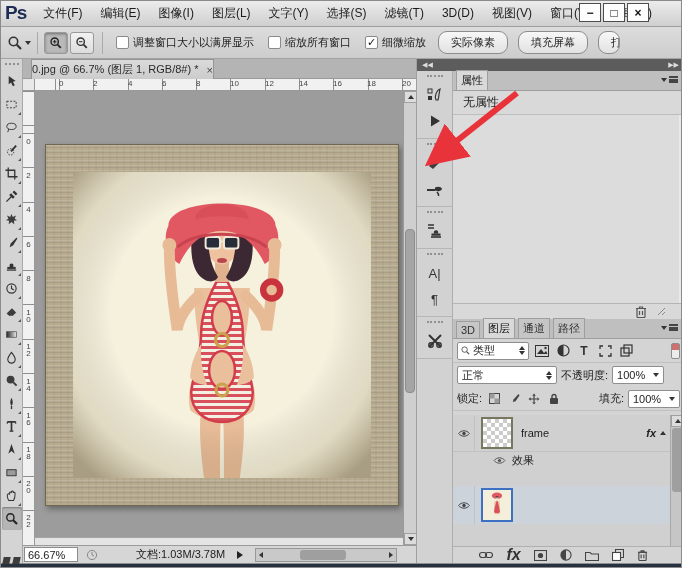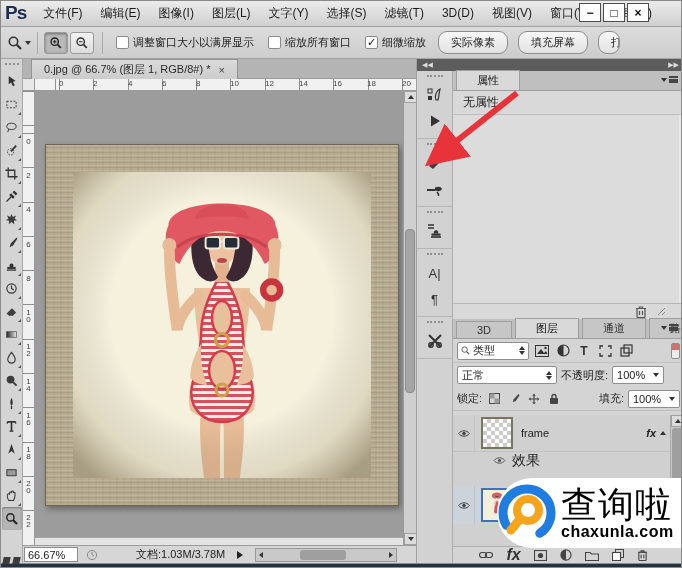--- a/index.html
+++ b/index.html
@@ -24,21 +24,21 @@
   .bar-btn.partial{margin-right:-14px;padding-right:2px;overflow:hidden;width:22px;}
   
   .toolbar{position:absolute;left:0;top:58px;width:22px;height:510px;background:#d4d4d4;border-right:1px solid #a8a8a8;display:flex;flex-direction:column;align-items:center;}
   .tb-dots{width:14px;height:7px;border-top:2px dotted #8f8f8f;margin-top:4px;flex:none;}
   .tool{width:20px;height:23px;display:flex;align-items:center;justify-content:center;flex:none;position:relative;}
   .tool.active{background:#b5b5b5;box-shadow:inset 0 1px 2px rgba(0,0,0,.35);border-radius:2px;}
   .tool .sub{position:absolute;right:1px;bottom:1px;width:0;height:0;border-left:3px solid transparent;border-bottom:3px solid #555;}
   
   .docwin{position:absolute;left:22px;top:58px;width:393px;height:504px;background:#bcbcbc;}
   .tabbar{position:absolute;left:0;top:0;width:100%;height:20px;background:#b4b4b4;border-bottom:1px solid #9a9a9a;display:flex;}
-  .doctab{margin-left:8px;height:20px;background:linear-gradient(#dadada,#cccccc);border:1px solid #949494;border-bottom:none;font-size:11px;color:#2a2a2a;display:flex;align-items:center;padding:0 12px;gap:8px;white-space:nowrap;}
+  .doctab{margin-left:8px;height:20px;background:linear-gradient(#dadada,#cccccc);border:1px solid #949494;border-bottom:none;font-size:11px;color:#2a2a2a;display:flex;align-items:center;padding:0 0;gap:8px;white-space:nowrap;}
   .doctab .x{color:#444;font-size:11px;}
   .hruler{position:absolute;left:12px;top:20px;width:381px;height:12px;background:#f1f1f1;border-bottom:1px solid #9a9a9a;background-image:repeating-linear-gradient(to right,#8f8f8f 0 1px,transparent 1px 34.3px);background-position:24px 0;}
   .hruler span{position:absolute;top:0;font-size:8px;color:#444;}
   .rulercorner{position:absolute;left:0;top:20px;width:12px;height:12px;background:#e8e8e8;border-right:1px solid #9a9a9a;border-bottom:1px solid #9a9a9a;}
   .vruler{position:absolute;left:0;top:32px;width:12px;height:454px;background:#f1f1f1;border-right:1px solid #9a9a9a;background-image:repeating-linear-gradient(to bottom,#8f8f8f 0 1px,transparent 1px 34.3px);background-position:0 42px;}
   .vruler span{position:absolute;left:1px;font-size:8px;color:#444;writing-mode:vertical-rl;text-orientation:upright;letter-spacing:-2px;}
   .canvas{position:absolute;left:12px;top:32px;width:368px;height:446px;background:#9c9c9c;overflow:hidden;}
   .psdoc{position:absolute;left:10px;top:53px;width:354px;height:362px;background:#b7ab90;border:1px solid #6f6752;box-shadow:2px 3px 6px rgba(0,0,0,.35);background-image:repeating-linear-gradient(to bottom,rgba(255,255,255,.13) 0 1px,rgba(0,0,0,.07) 2px 3px,transparent 3px 5px),repeating-linear-gradient(to right,rgba(120,100,70,.08) 0 2px,transparent 2px 7px);}
   .photo{position:absolute;left:27px;top:27px;width:298px;height:306px;box-shadow:inset 3px 3px 6px rgba(60,45,20,.55), inset -2px -2px 4px rgba(255,255,255,.35);background:#f5f1dd;}
   .photo svg{display:block;}
@@ -59,21 +59,21 @@
   .hs-a{position:absolute;top:3px;}
   
   .rightpane{position:absolute;left:415px;top:58px;width:267px;height:504px;background:#d2d2d2;border-left:1px solid #a0a0a0;}
   .darkstrip{position:absolute;left:0;top:0;width:267px;height:12px;background:#5c5c5c;color:#ddd;font-size:7px;display:flex;justify-content:space-between;align-items:center;padding:0 5px;}
   .dock{position:absolute;left:0;top:12px;width:36px;height:492px;background:#d2d2d2;border-right:1px solid #adadad;display:flex;flex-direction:column;align-items:center;}
   .dock-group{width:36px;border-bottom:1px solid #b6b6b6;display:flex;flex-direction:column;align-items:center;padding-bottom:4px;}
   .dock-dots{width:16px;height:5px;border-top:2px dotted #909090;margin:4px 0 2px;}
   .dock-icon{width:28px;height:26px;display:flex;align-items:center;justify-content:center;font-size:13px;color:#333;}
   .panelzone{position:absolute;left:36px;top:12px;width:231px;height:492px;}
   .ptabs{height:20px;background:#bfbfbf;display:flex;align-items:flex-end;position:relative;border-bottom:1px solid #9e9e9e;}
-  .ptab{font-size:11px;color:#333;background:#c6c6c6;border:1px solid #9e9e9e;border-bottom:none;padding:2px 20px;margin-left:3px;white-space:nowrap;}
+  .ptab{font-size:11px;color:#333;background:#c6c6c6;border:1px solid #9e9e9e;border-bottom:none;padding:2px 4px;margin-left:3px;white-space:nowrap;}
   .ptab.active{background:#d9d9d9;color:#111;}
   .pmenu{position:absolute;right:6px;top:5px;display:flex;align-items:center;gap:2px;}
   .pmenu .lines{width:9px;height:7px;border-top:2px solid #444;border-bottom:2px solid #444;background:linear-gradient(#444,#444) center/9px 2px no-repeat;}
   
   .props{position:absolute;left:0;top:0;width:231px;height:248px;background:#d9d9d9;}
   .props-head{height:24px;border-bottom:1px solid #bdbdbd;font-size:12px;color:#222;display:flex;align-items:center;padding-left:10px;}
   .props-body{position:absolute;left:0;top:44px;right:0;bottom:16px;background:#dcdcdc;border-right:5px solid #e9e9e9;}
   .props-foot{position:absolute;left:0;bottom:0;width:100%;height:16px;border-top:1px solid #b5b5b5;display:flex;justify-content:flex-end;align-items:center;padding-right:18px;gap:10px;}
   
   .layers{position:absolute;left:0;top:248px;width:231px;height:244px;background:#d4d4d4;}
@@ -92,21 +92,21 @@
   .layerlist{position:absolute;left:0;top:96px;width:231px;height:131px;background:#d0d0d0;overflow:hidden;}
   .llscroll{position:absolute;right:0;top:0;width:14px;height:131px;background:#c6c6c6;border-left:1px solid #a8a8a8;}
   .llthumb{position:absolute;left:1px;top:13px;width:11px;height:64px;background:#9f9f9f;border-radius:3px;}
   .layerrow1{position:absolute;left:0;top:0;width:217px;height:37px;border-bottom:1px solid #c2c2c2;display:flex;align-items:center;}
   .eyecell{width:22px;height:100%;border-right:1px solid #c2c2c2;display:flex;align-items:center;justify-content:center;flex:none;}
   .thumb{width:32px;height:32px;margin-left:6px;flex:none;}
   .checker{background-color:#fff;background-image:linear-gradient(45deg,#ccc 25%,transparent 25% 75%,#ccc 75%),linear-gradient(45deg,#ccc 25%,transparent 25% 75%,#ccc 75%);background-size:8px 8px;background-position:0 0,4px 4px;border:2px solid #77775f;}
   .lname{font-size:11px;color:#1d1d1d;margin-left:8px;}
   .fxcell{margin-left:auto;display:flex;align-items:center;gap:4px;padding-right:4px;font-size:11px;}
   .fxtext{font-style:italic;font-weight:bold;color:#222;}
-  .effrow{position:absolute;left:0;width:217px;height:17px;display:flex;align-items:center;font-size:14px;color:#1d1d1d;}
+  .effrow{position:absolute;left:0;width:217px;height:17px;display:flex;align-items:center;font-size:11px;color:#1d1d1d;}
   .layerrow2{position:absolute;left:0;top:71px;width:217px;height:38px;display:flex;align-items:center;background:#cdd3da;}
   .thumb2{width:32px;height:34px;margin-left:6px;border:2px solid #3d6fc2;flex:none;background:#f3efdb;}
   .lfoot{position:absolute;left:0;bottom:0;width:231px;height:17px;border-top:1px solid #b0b0b0;background:#d4d4d4;display:flex;align-items:center;justify-content:center;gap:13px;padding-right:10px;}
   .lfoot .fi{display:flex;align-items:center;justify-content:center;height:14px;color:#333;}
   
   .watermark{position:absolute;left:496px;top:477px;width:186px;height:70px;background:#fff;border-radius:35px 0 0 35px;display:flex;align-items:center;z-index:40;}
   .wm-text{margin-left:4px;line-height:1;}
   .wm-brand{font-size:36px;color:#000;font-family:"Liberation Serif","DejaVu Serif",serif;letter-spacing:1px;white-space:nowrap;}
   .wm-domain{font-size:16px;font-weight:bold;color:#000;margin-top:1px;letter-spacing:.5px;}
   .redarrow{position:absolute;left:424px;top:86px;width:100px;height:86px;z-index:30;pointer-events:none;}
@@ -740,26 +740,15 @@
 
   <svg class="redarrow" viewBox="0 0 100 86">
     <defs>
       <marker id="ah" markerWidth="7" markerHeight="7" refX="4" refY="3.5" orient="auto">
         <path d="M0 0 L7 3.5 L0 7 Z" fill="#e8333b"></path>
       </marker>
     </defs>
     <line x1="92" y1="6" x2="14" y2="68" stroke="#e8333b" stroke-width="6" marker-end="url(#ah)"></line>
   </svg>
 
-  <div class="watermark">
-    <svg width="60" height="60" viewBox="0 0 60 60">
-      <circle cx="30" cy="30" r="24" fill="none" stroke="#1f7ce0" stroke-width="9" stroke-dasharray="113 38" stroke-dashoffset="-62" stroke-linecap="round"></circle>
-      <circle cx="31" cy="27" r="11" fill="none" stroke="#f7a41d" stroke-width="8"></circle>
-      <path d="M23 36 L14 47" stroke="#f7a41d" stroke-width="9" stroke-linecap="round"></path>
-    </svg>
-    <div class="wm-text">
-      <div class="wm-brand">查询啦</div>
-      <div class="wm-domain">chaxunla.com</div>
-    </div>
-  </div>
 
   <div class="bottomedge"></div>
 </div>
 
 </body></html>

